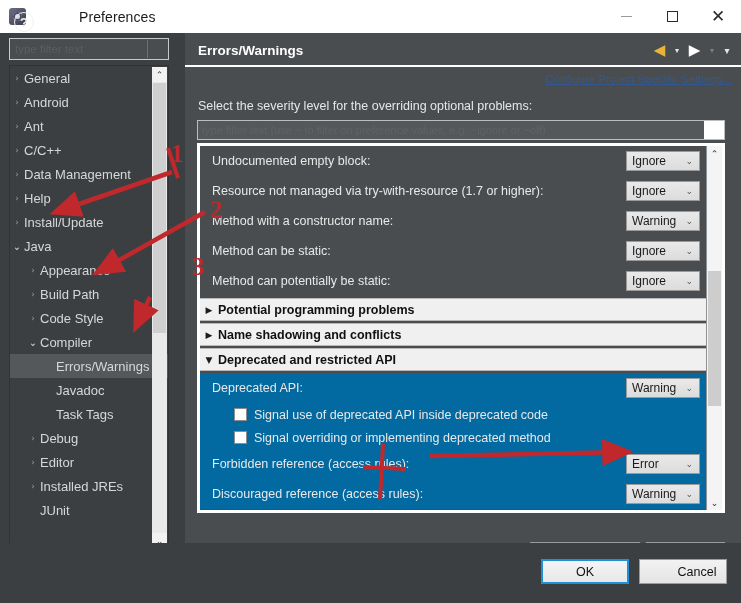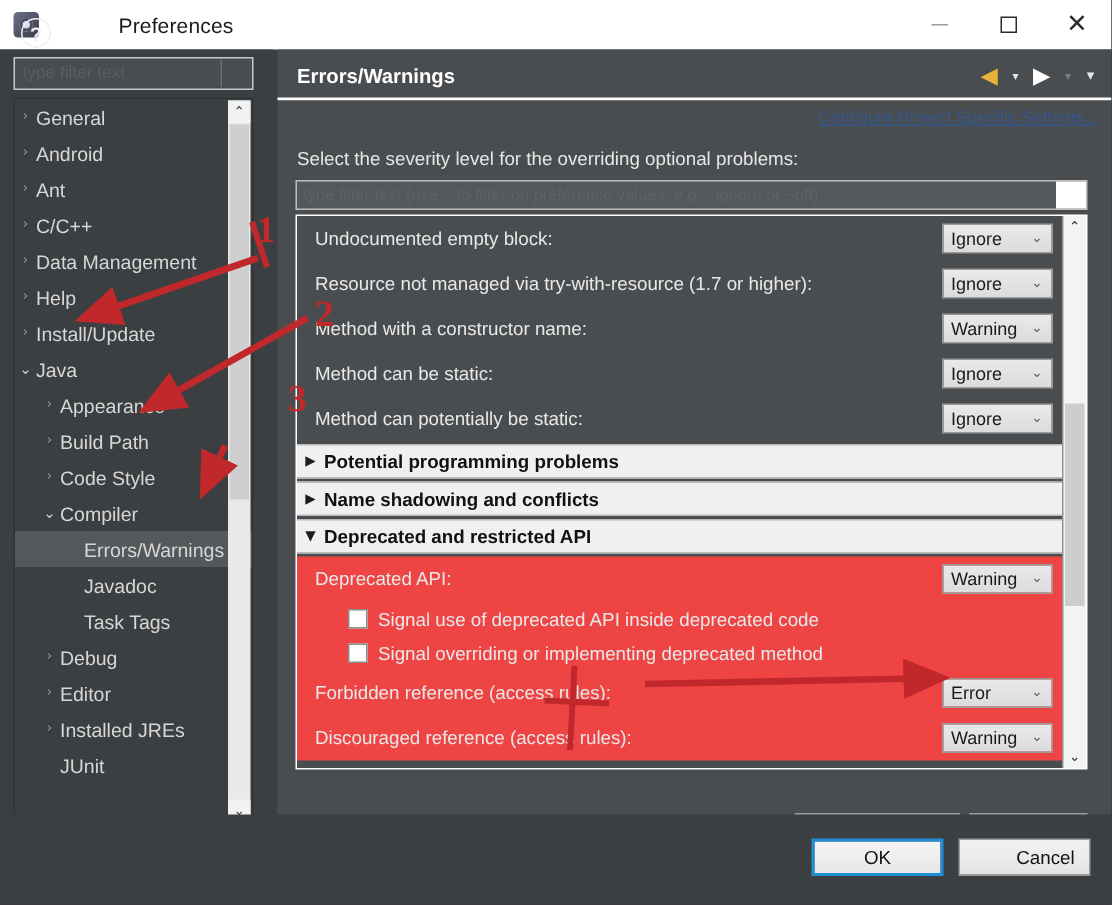--- a/index.html
+++ b/index.html
@@ -202,21 +202,21 @@
   .val-filter .cap {
     position: absolute; right: 0; top: 0; bottom: 0; width: 20px;
     background: #ffffff;
   }
 
   
   .optlist {
     position: absolute; left: 12px; top: 76px;
     width: 528px; height: 370px;
     background: #4a4d4f;
-    border: 1px solid #ffffff;
+    border: 3px solid #ffffff;
     overflow: hidden;
   }
   .opt-scroll-area {
     position: absolute; left: 0; top: 0; right: 16px; bottom: 0;
     overflow: hidden;
   }
   .opt-row {
     position: relative; height: 30px;
     display: flex; align-items: center;
     padding-left: 12px;
@@ -246,21 +246,21 @@
     border-bottom: 1px solid #b9b9b9;
     margin: 2px 0;
   }
   .section-row .tw {
     width: 18px; text-align: center; font-size: 9px; color: #1c1c1c;
     font-family: "DejaVu Sans", sans-serif;
   }
   .section-row .slabel {
     font-size: 12.5px; font-weight: bold; color: #111111;
   }
-  .sub-group { background: #ef4444; }
+  .sub-group { background: #0369a1; }
 
   .chk-row {
     height: 23px; display: flex; align-items: center; padding-left: 34px;
     position: relative;
   }
   .chkbox {
     width: 13px; height: 13px; background: #ffffff;
     border: 1px solid #8d8d8d; margin-right: 7px;
   }
   .chk-label { font-size: 12.5px; color: #e8e8e8; }

